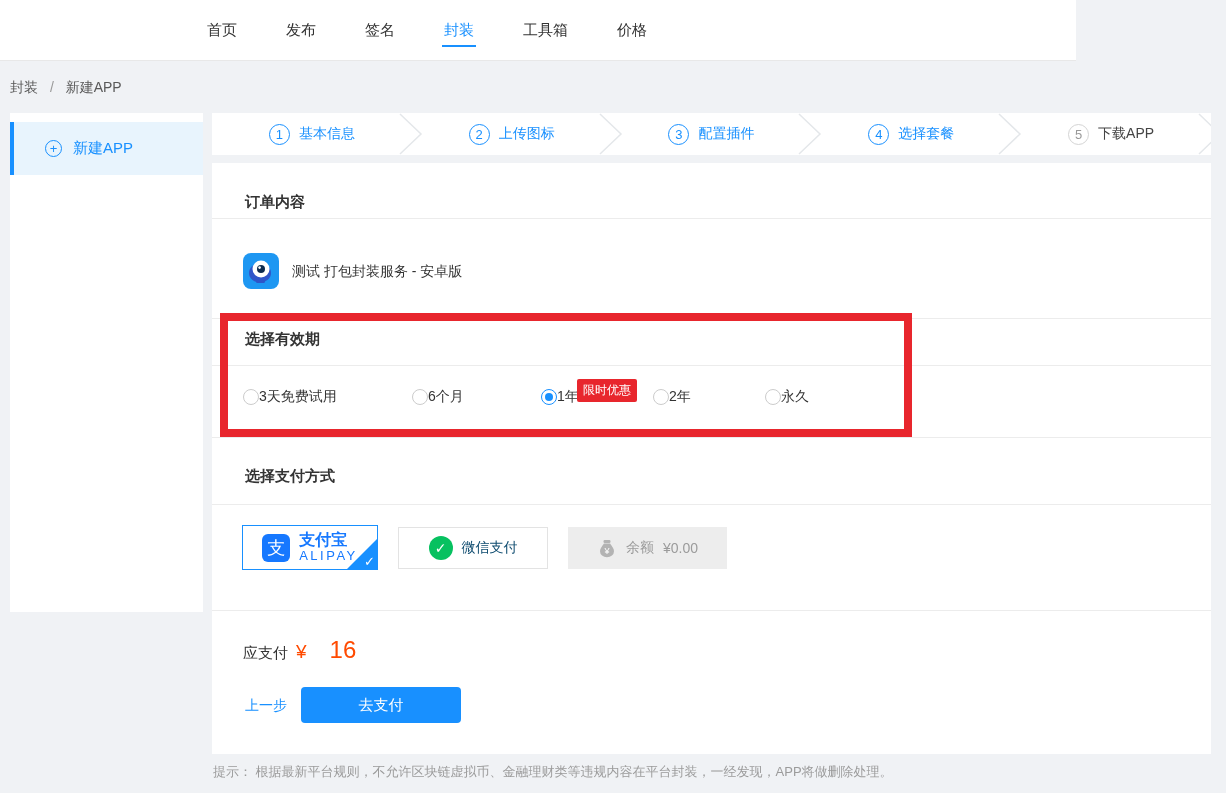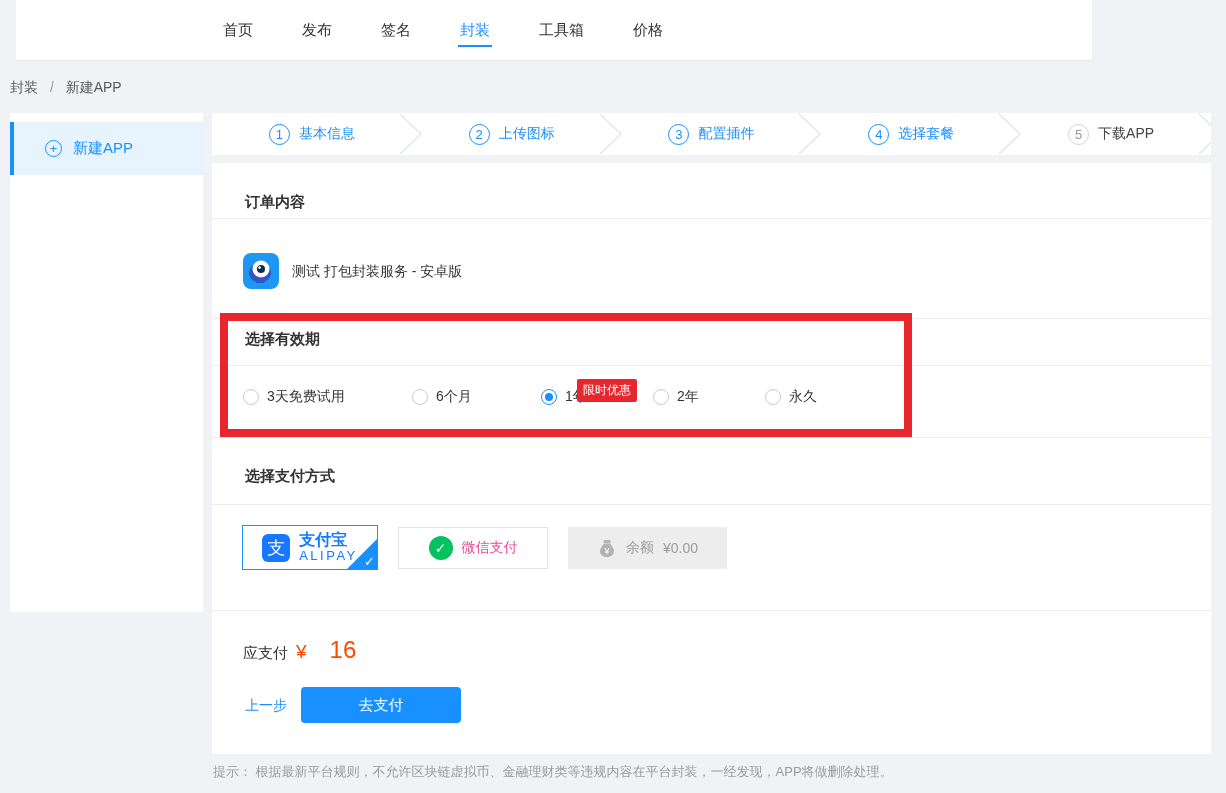--- a/index.html
+++ b/index.html
@@ -1,20 +1,20 @@
 <!DOCTYPE html>
 <html><head>
 <meta charset="utf-8">
 <style>
   * { margin:0; padding:0; box-sizing:border-box; }
   html,body { width:1226px; height:793px; }
   body { font-family:"Liberation Sans","DejaVu Sans",sans-serif; background:#f0f2f5; position:relative; overflow:hidden; }
 
   
-  .topbar { position:absolute; left:0; top:0; width:1076px; height:61px; background:#fff; border-bottom:1px solid #e8e8e8;margin-left:16px; }
+  .topbar { position:absolute; left:0; top:0; width:1076px; height:61px; background:#fff; border-bottom:1px solid #e8e8e8; }
   .topnav { position:absolute; left:207px; top:0; height:60px; display:flex; gap:49px; align-items:center; }
   .nav-item { font-size:15px; color:#333; cursor:pointer; position:relative; height:60px; line-height:60px; }
   .nav-item.active { color:#1890ff; }
   .nav-item.active::after { content:""; position:absolute; left:-2px; right:-2px; bottom:13px; height:2px; background:#1890ff; }
 
   
   .breadcrumb { position:absolute; left:10px; top:79px; font-size:14px; color:#595959; }
   .breadcrumb .sep { color:#999; margin:0 8px; }
 
   
@@ -35,40 +35,40 @@
   .step.pending .step-label { color:#444; }
 
   
   .panel { position:absolute; left:212px; top:163px; width:999px; height:591px; background:#fff; }
   .divider { position:absolute; left:0; right:0; height:1px; background:#ececec; }
   .sec-title { position:absolute; left:33px; font-size:15px; color:#333; }
 
   .app-icon { position:absolute; left:31px; top:90px; width:36px; height:36px; }
   .app-name { position:absolute; left:80px; top:100px; font-size:14px; color:#333; }
 
-  .radio-opt { position:absolute; top:225px; display:flex; align-items:center; gap:8px; cursor:pointer; }
+  .radio-opt { position:absolute; top:225px; display:flex; align-items:center; cursor:pointer; }
   .radio { width:16px; height:16px; border-radius:50%; border:1px solid #ccc; background:#fff; position:relative; display:inline-block; }
   .radio.selected { border-color:#1890ff; }
   .radio.selected::after { content:""; position:absolute; left:3px; top:3px; width:8px; height:8px; border-radius:50%; background:#1890ff; }
   .radio-label { font-size:14px; color:#333; }
 
   .promo-badge { position:absolute; left:365px; top:216px; background:#e8262d; color:#fff; font-size:12px; padding:3px 6px; border-radius:2px; z-index:11; }
 
   .pay-btn { position:absolute; display:flex; align-items:center; justify-content:center; gap:9px; background:#fff; border:1px solid #e3e3e3; cursor:pointer; }
   .pay-alipay { left:30px; top:362px; width:136px; height:45px; border:1px solid #1890ff; overflow:hidden; }
   .pay-wechat { left:186px; top:364px; width:150px; height:42px; }
   .pay-balance { left:356px; top:364px; width:159px; height:42px; background:#ededed; border-color:#ededed; color:#999; cursor:default; }
   .ali-logo-sq { width:28px; height:28px; background:#1678ff; border-radius:6px; color:#fff; font-size:18px; line-height:28px; text-align:center; }
   .ali-text { display:flex; flex-direction:column; line-height:1.05; }
   .ali-cn { color:#1678ff; font-size:16px; font-weight:bold; }
   .ali-en { color:#1678ff; font-size:13px; letter-spacing:2.5px; }
   .ali-corner { position:absolute; right:0; bottom:0; width:0; height:0; border-left:30px solid transparent; border-bottom:30px solid #1890ff; }
   .ali-check { position:absolute; right:2px; bottom:0px; color:#fff; font-size:13px; z-index:2; }
   .wx-icon { width:24px; height:24px; border-radius:50%; background:#07c160; color:#fff; display:flex; align-items:center; justify-content:center; font-size:14px; font-weight:bold; }
-  .wx-label { font-size:14px; color:#ec4899; }
+  .wx-label { font-size:14px; color:#0c4a6e; }
   .bal-label { font-size:14px; color:#9b9b9b; }
 
   .summary { position:absolute; left:31px; top:473px; display:flex; align-items:baseline; }
   .summary-label { font-size:15px; color:#333; }
   .price-cur { font-size:19px; color:#ff4a00; margin-left:8px; }
   .price-amt { font-size:24px; color:#ff4a00; margin-left:23px; }
   .back-link { position:absolute; left:33px; top:534px; font-size:14px; color:#1890ff; cursor:pointer; }
   .pay-go { position:absolute; left:89px; top:524px; width:160px; height:36px; background:#1890ff; border:none; border-radius:4px; color:#fff; font-size:15px; cursor:pointer; font-family:inherit; }
 
   

